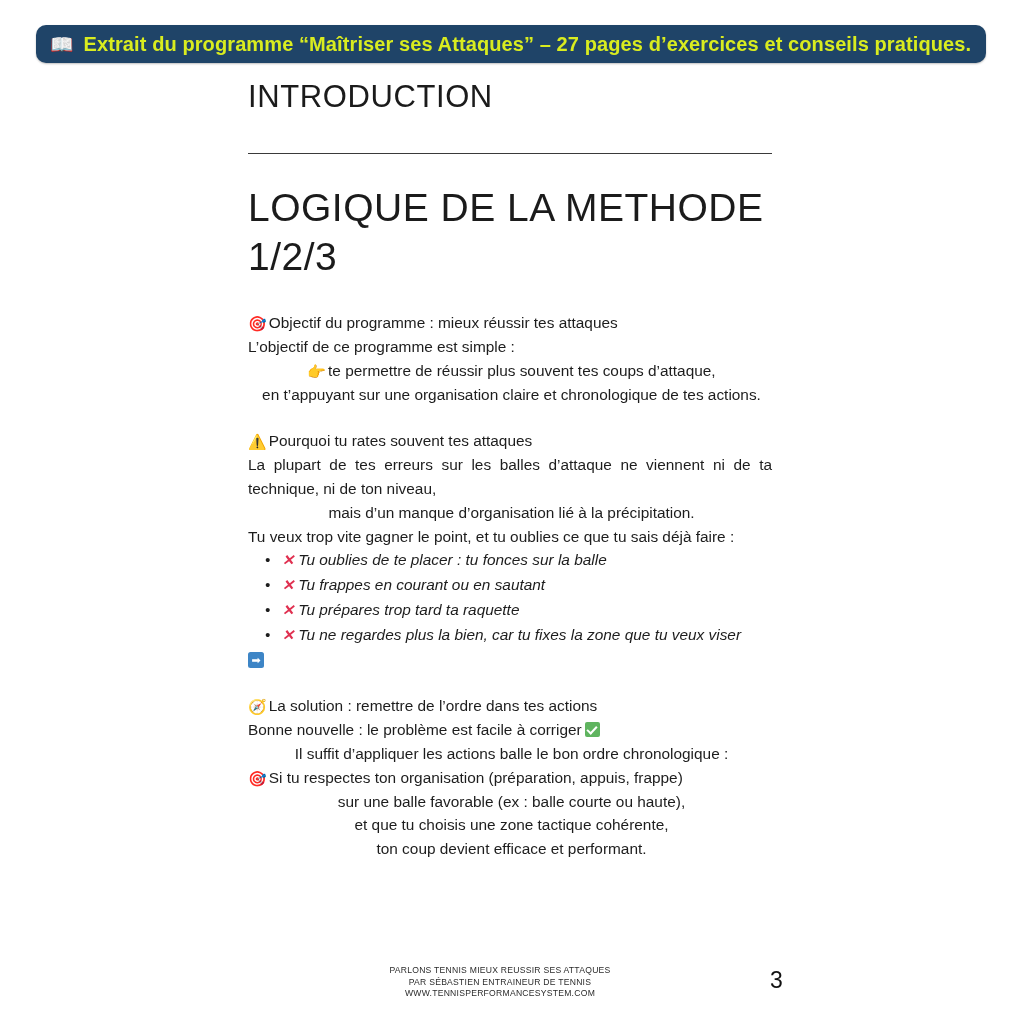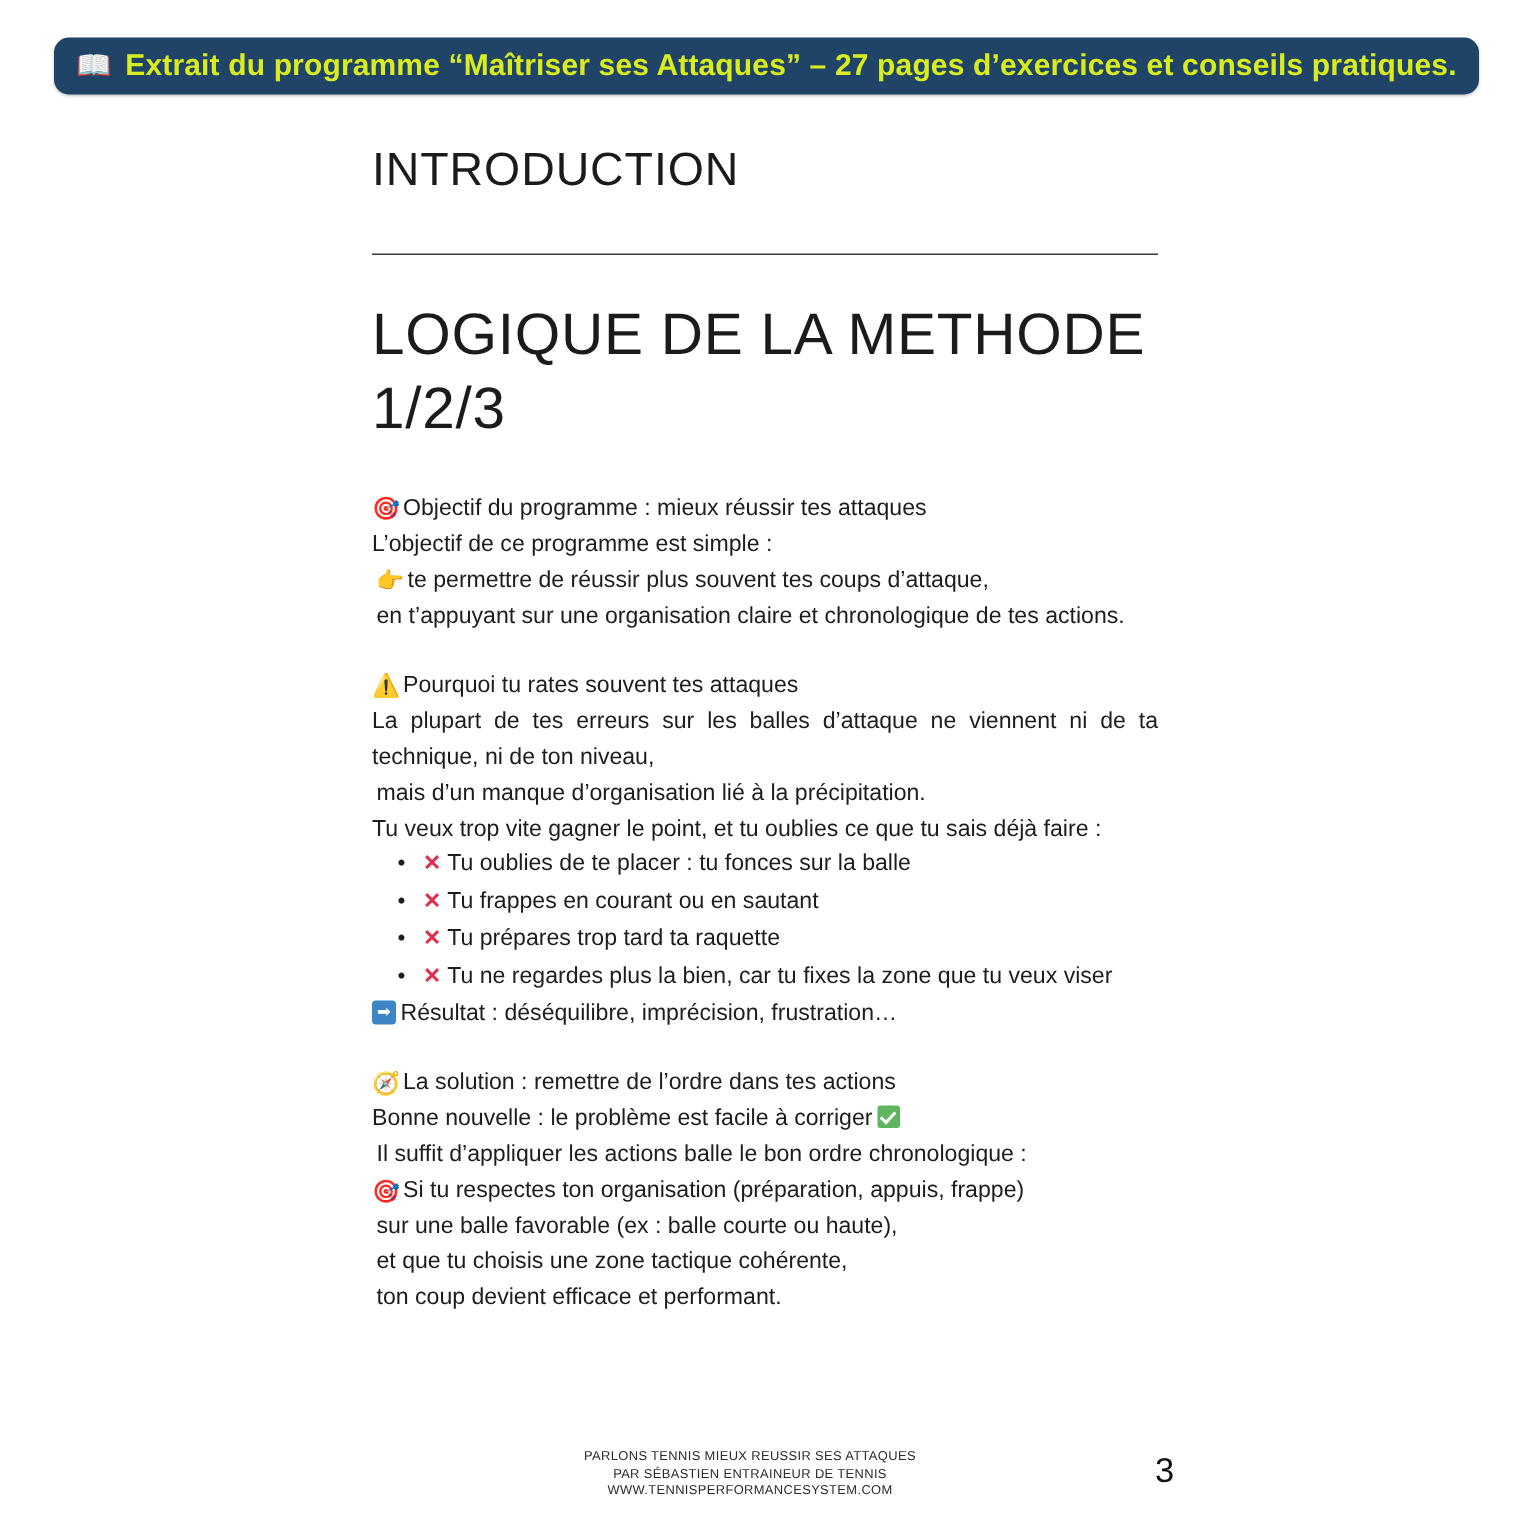--- a/index.html
+++ b/index.html
@@ -46,21 +46,21 @@
     font-size: 20px;
     font-weight: 600;
     letter-spacing: 0.1px;
     white-space: nowrap;
   }
 
   
   .page {
     position: absolute;
     left: 248px;
-    top: 88px;
+    top: 72px;
     width: 524px;
   }
 
   .doc-title {
     font-size: 31px;
     font-weight: 400;
     letter-spacing: 0.6px;
     color: #1b1b1b;
     margin: 0;
     line-height: 1.25;
@@ -97,34 +97,36 @@
   .line {
     margin: 0;
     white-space: pre-wrap;
   }
   .line.justify {
     text-align: justify;
     text-justify: inter-word;
   }
   .line.indent {
     padding-left: 3px;
+    text-align: center;
   }
 
   .emo {
     display: inline-block;
     font-size: 15px;
     line-height: 1;
     vertical-align: -1px;
     margin-right: 2px;
   }
 
   ul.bullets {
     margin: 0;
     padding: 0 0 0 34px;
     list-style: none;
+    font-style: italic;
   }
   ul.bullets li {
     position: relative;
     margin: 0;
     line-height: 23.8px;
   }
   ul.bullets li::before {
     content: "\2022";
     position: absolute;
     left: -17px;
@@ -247,21 +249,21 @@
     <p class="line indent">mais d’un manque d’organisation lié à la précipitation.</p>
     <p class="line">Tu veux trop vite gagner le point, et tu oublies ce que tu sais déjà faire :</p>
 
     <ul class="bullets">
       <li><span class="xmark">✕</span><span>Tu oublies de te placer : tu fonces sur la balle</span></li>
       <li><span class="xmark">✕</span><span>Tu frappes en courant ou en sautant</span></li>
       <li><span class="xmark">✕</span><span>Tu prépares trop tard ta raquette</span></li>
       <li><span class="xmark">✕</span><span>Tu ne regardes plus la bien, car tu fixes la zone que tu veux viser</span></li>
     </ul>
 
-    <p class="line"><span class="arrowbox"></span><span>Résultat : déséquilibre, imprécision, frustration…</span></p>
+    <p class="line"><span class="arrowbox"></span></p>
   </div>
 
   <div class="body-block gap">
     <p class="line"><span class="emo">🧭</span><span>La solution : remettre de l’ordre dans tes actions</span></p>
     <p class="line"><span>Bonne nouvelle : le problème est facile à corriger</span><span class="chk"></span></p>
     <p class="line indent">Il suffit d’appliquer les actions balle le bon ordre chronologique :</p>
     <p class="line"><span class="emo">🎯</span><span>Si tu respectes ton organisation (préparation, appuis, frappe)</span></p>
     <p class="line indent">sur une balle favorable (ex : balle courte ou haute),</p>
     <p class="line indent">et que tu choisis une zone tactique cohérente,</p>
     <p class="line indent">ton coup devient efficace et performant.</p>

